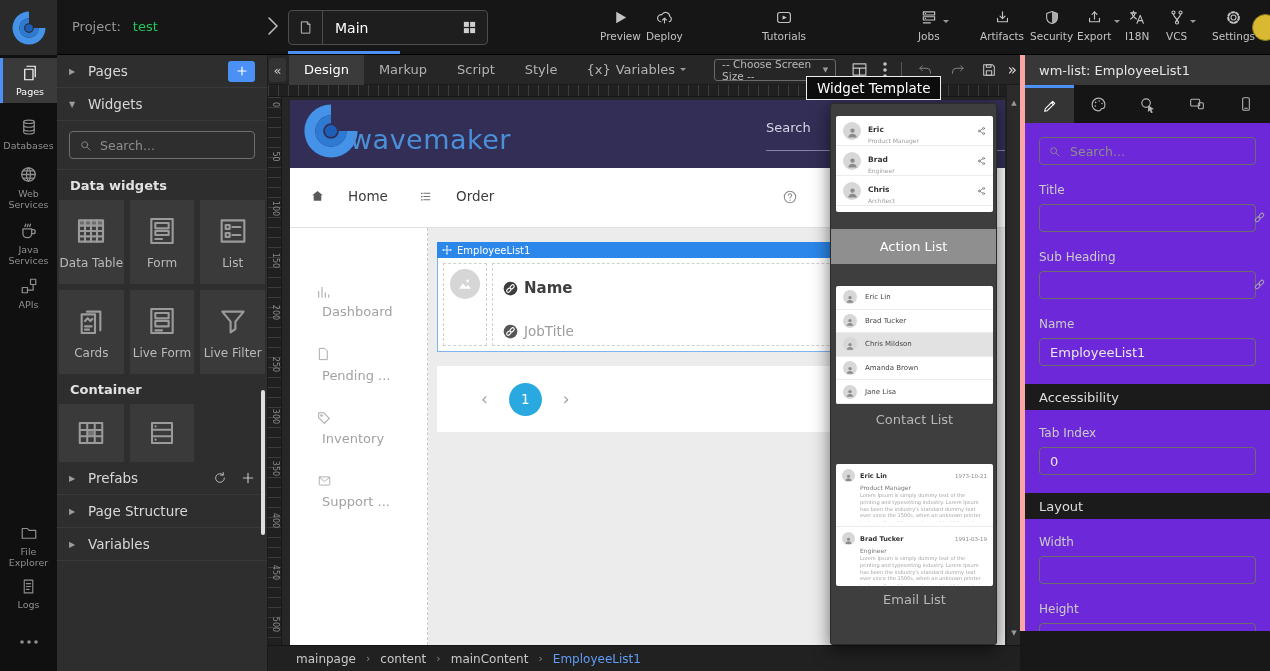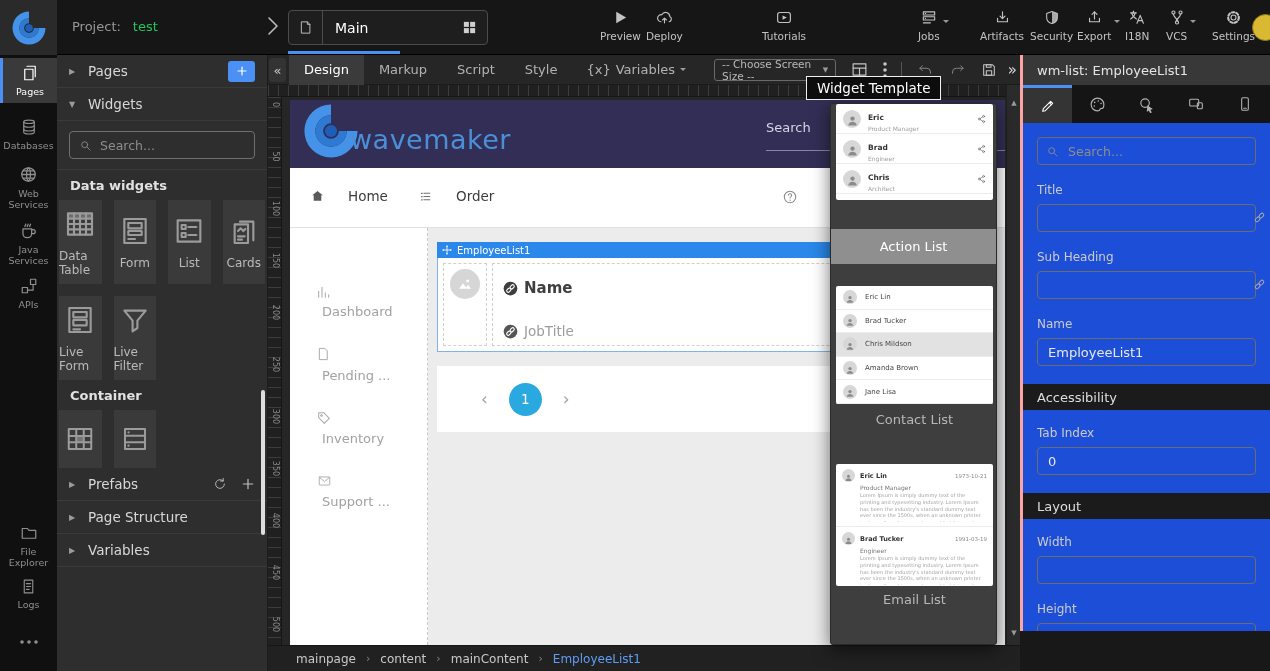--- a/index.html
+++ b/index.html
@@ -36,21 +36,21 @@
 
 #lpanel{left:57px;top:55px;width:211px;height:616px;background:#2e2e2e;border-right:1px solid #1c1c1c;z-index:10}
 .prow{height:33px;display:flex;align-items:center;padding:0 12px;border-bottom:1px solid #3a3a3a;color:#d8d8d8;font-size:13.5px}
 .prow .tri{font-size:8px;color:#9c9c9c;margin-right:10px;width:9px}
 .prow .lbl{flex:1}
 #addPageBtn{width:27px;height:21px;border-radius:3px;background:#4a90f5;color:#fff;display:flex;align-items:center;justify-content:center}
 .searchwrap{position:relative;padding:10px 12px;border-bottom:1px solid #3a3a3a}
 .searchwrap svg{position:absolute;left:22px;top:18px;color:#8d8d8d}
 .searchwrap input{width:100%;height:28px;background:transparent;border:1px solid #6f6f6f;border-radius:4px;color:#ccc;font-size:12.5px;padding:0 8px 0 30px}
 .phead{height:30px;display:flex;align-items:center;padding-left:13px;font-size:13px;font-weight:bold;color:#e2e2e2}
-.tilegrid{display:grid;grid-template-columns:1fr 1fr 1fr 1fr;gap:12px;padding:0 2px}
+.tilegrid{display:grid;grid-template-columns:1fr 1fr 1fr;gap:6px;padding:0 2px}
 .tile{height:84px;background:#3a3a3a;display:flex;flex-direction:column;align-items:center;justify-content:center;gap:9px;cursor:pointer}
 .tile .tico{color:#9b9b9b}
 .tile .tlbl{font-size:12px;color:#bababa}
 .tile.short{height:58px}
 .prow .mini{color:#c0c0c0;margin-left:14px}
 #lpThumb{left:204px;top:335px;width:4px;height:145px;background:#dedede;border-radius:2px;z-index:5}
 
 
 #canvas{left:268px;top:55px;width:752px;height:616px;background:#262626}
 #collapseBtn{left:1px;top:3px;width:17px;height:24px;background:#333;border-radius:3px;color:#c9c9c9;font-size:13px;display:flex;align-items:center;justify-content:center;z-index:3}
@@ -123,21 +123,21 @@
 .plabel2{position:absolute;left:0;width:167px;text-align:center;color:#b7b7b7;font-size:13px}
 .erow{padding:5px 6px 4px;border-bottom:1px solid #ececec}
 .ehead{display:flex;align-items:center}
 .ename{font-size:6.5px;font-weight:bold;color:#333;margin-left:5px;flex:1}
 .edate{font-size:5.5px;color:#888}
 .erole{font-size:6px;color:#777;margin:2px 0 0 18px}
 .ebodyclip{margin:2px 0 0 18px;height:29px;overflow:hidden}
 .ebody{font-size:7px;line-height:1.35;color:#a3a3a3;width:138%;transform:scale(.72);transform-origin:0 0}
 
 
-#rpanel{left:1020px;top:55px;width:250px;height:576px;background:#1d4ed8;border-left:3px solid #fca5a5;z-index:30;overflow:hidden}
+#rpanel{left:1020px;top:55px;width:250px;height:576px;background:#6d28d9;border-left:5px solid #fca5a5;z-index:30;overflow:hidden}
 #rphead{height:30px;background:#383838;display:flex;align-items:center;padding-left:14px;font-size:13px;color:#e6e6e6}
 #rtabs{height:38px;background:#151515;display:flex}
 .rtab{width:50px;display:flex;align-items:center;justify-content:center;color:#b3b3b3;cursor:pointer}
 .rtab.active{background:#343434;border-top:3px solid #4a90f5;color:#fff}
 #rbody{padding:14px;position:relative}
 .rsearch{position:relative;margin-bottom:18px}
 .rsearch svg{position:absolute;left:9px;top:8px;color:#8d8d8d}
 .rsearch input{width:100%;height:28px;background:transparent;border:1px solid #6c6c6c;border-radius:4px;color:#ccc;font-size:12.5px;padding:0 8px 0 30px}
 .rfield{margin-bottom:18px;position:relative}
 .rfield .flabel{font-size:12px;color:#cbcbcb;margin-bottom:7px}
@@ -639,21 +639,21 @@
     <span class="bi">mainContent</span>
     <span class="bsep">›</span>
     <span class="bi cur">EmployeeList1</span>
   </div>
 </div>
 
 <div id="tooltip" class="ab">Widget Template</div>
 
 <div id="popup" class="ab">
 
-  <div class="tcard" style="top:0;height:96px">
+  <div class="tcard" style="top:12px;height:96px">
     <div class="arow">
       <span class="av" style="width:18px;height:18px">
           <svg width="13" height="13" viewBox="0 0 24 24" class="fill">
             <circle cx="12" cy="8.5" r="4"></circle>
             <path d="M4 21c1-5 4.5-6.8 8-6.8s7 1.8 8 6.8z"></path>
           </svg>
         </span>
       <span class="acol"><span class="aname">Eric</span><div class="arole">Product Manager</div></span>
       <svg class="ic ashare" width="9" height="10" viewBox="0 0 24 24">
           <circle cx="17.5" cy="5" r="2.6"></circle>

